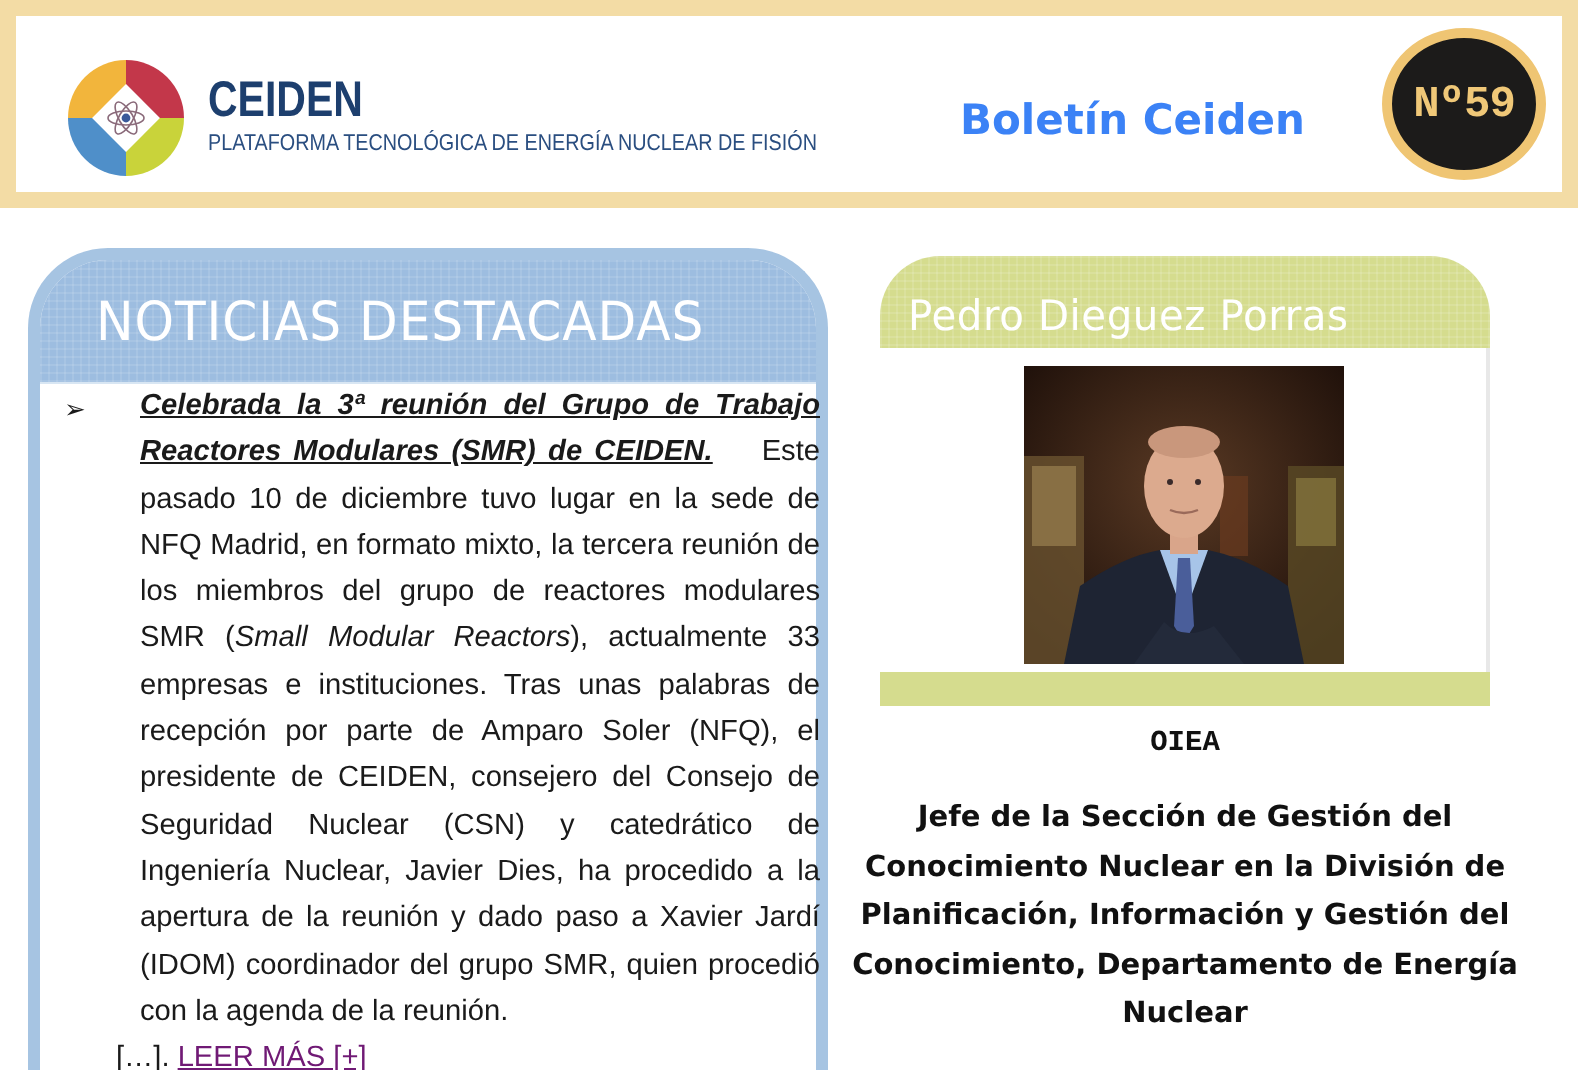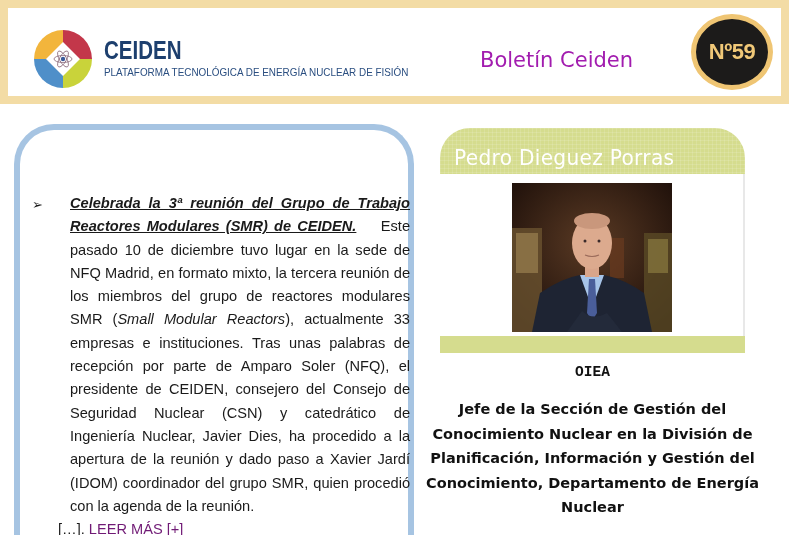--- a/index.html
+++ b/index.html
@@ -6,23 +6,23 @@
   html, body { width: 789px; height: 535px; overflow: hidden; background: #ffffff; font-family: "Liberation Sans", sans-serif; }
   .page { position: relative; width: 789px; height: 535px; background: #fff; }
 
   
   .header { position: absolute; left: 0; top: 0; width: 789px; height: 104px; background: #f3dca5; }
   .header-inner { position: absolute; left: 8px; top: 8px; width: 773px; height: 88px; background: #ffffff; padding-left: 16px; }
   .logo { position: absolute; left: 24px; top: 20px; width: 62px; height: 62px; }
   .brand { position: absolute; left: 96px; top: 28px; }
   .brand-name { font-family: "Liberation Sans", sans-serif; font-weight: bold; font-size: 25px; color: #1d3f6e; letter-spacing: 0px; line-height: 28px; transform: scaleX(0.82); transform-origin: left center; }
   .brand-sub { font-family: "Liberation Sans", sans-serif; font-size: 11.5px; color: #2a4e80; margin-top: 2px; transform: scaleX(0.86); transform-origin: left center; white-space: nowrap; }
-  .bulletin-title { position: absolute; left: 472px; top: 40px; font-family: "DejaVu Sans", sans-serif; font-weight: normal; font-size: 21px; color: #a21caf; white-space: nowrap; }
+  .bulletin-title { position: absolute; left: 472px; top: 40px; font-family: "DejaVu Sans", sans-serif; font-weight: bold; font-size: 21px; color: #3b82f6; white-space: nowrap; }
   .issue-badge { position: absolute; left: 691px; top: 14px; width: 82px; height: 76px; border-radius: 50%; background: #1c1b1a; border: 5px solid #efc573; display: flex; align-items: center; justify-content: center; }
-  .issue-badge span { color: #f0c878; font-family: Liberation Sans, sans-serif; font-weight: bold; font-size: 22px; letter-spacing: -0.5px; }
+  .issue-badge span { color: #f0c878; font-family: Liberation Mono, monospace; font-weight: bold; font-size: 22px; letter-spacing: -0.5px; }
 
   
   .news { position: absolute; left: 14px; top: 124px; width: 400px; height: 430px; border-radius: 40px 40px 0 0; border: 6px solid #a6c4e2; border-bottom: none; background: #ffffff; }
   .news-head { position: absolute; left: 0; top: 0; width: 388px; height: 62px; border-radius: 34px 34px 0 0; background: #9dbde0;
     background-image: linear-gradient(rgba(255,255,255,0.10) 1px, transparent 1px), linear-gradient(90deg, rgba(255,255,255,0.10) 1px, transparent 1px);
     background-size: 4px 4px; border-bottom: 1px solid #d8e6f3; }
   .news-title { position: absolute; left: 28px; top: 16px; font-family: "DejaVu Sans", sans-serif; font-size: 27px; color: #ffffff; letter-spacing: 0.5px; white-space: nowrap; transform: scaleX(0.93); transform-origin: left center; }
   .news-body { position: absolute; left: 12px; top: 62px; width: 378px; font-family: "Liberation Sans", sans-serif; font-size: 14.6px; color: #1a1a1a; line-height: 23.3px; }
   .bullet { position: absolute; left: 0; top: 1px; font-size: 13px; }
   .news-text { margin-left: 38px; text-align: justify; }
@@ -67,20 +67,23 @@
         <div class="brand-sub">PLATAFORMA TECNOLÓGICA DE ENERGÍA NUCLEAR DE FISIÓN</div>
       </div>
       <div class="bulletin-title">Boletín Ceiden</div>
     </div>
     <div class="issue-badge">
       <span>Nº59</span>
     </div>
   </div>
 
   <div class="news">
+    <div class="news-head">
+      <div class="news-title">NOTICIAS DESTACADAS</div>
+    </div>
     <div class="news-body">
       <span class="bullet">➢</span>
       <div class="news-text">
         <span class="news-headline">Celebrada la 3ª reunión del Grupo de Trabajo Reactores Modulares (SMR) de CEIDEN.</span>&nbsp;&nbsp;&nbsp;
         <span>Este pasado 10 de diciembre tuvo lugar en la sede de NFQ Madrid, en formato mixto, la tercera reunión de los miembros del grupo de reactores modulares SMR (</span><i>Small Modular Reactors</i><span>), actualmente 33 empresas e instituciones. Tras unas palabras de recepción por parte de Amparo Soler (NFQ), el presidente de CEIDEN, consejero del Consejo de Seguridad Nuclear (CSN) y catedrático de Ingeniería Nuclear, Javier Dies, ha procedido a la apertura de la reunión y dado paso a Xavier Jardí (IDOM) coordinador del grupo SMR, quien procedió con la agenda de la reunión.</span>
       </div>
       <div class="news-more">
         <span>[…]. </span><a class="read-more">LEER MÁS [+]</a>
       </div>
     </div>

